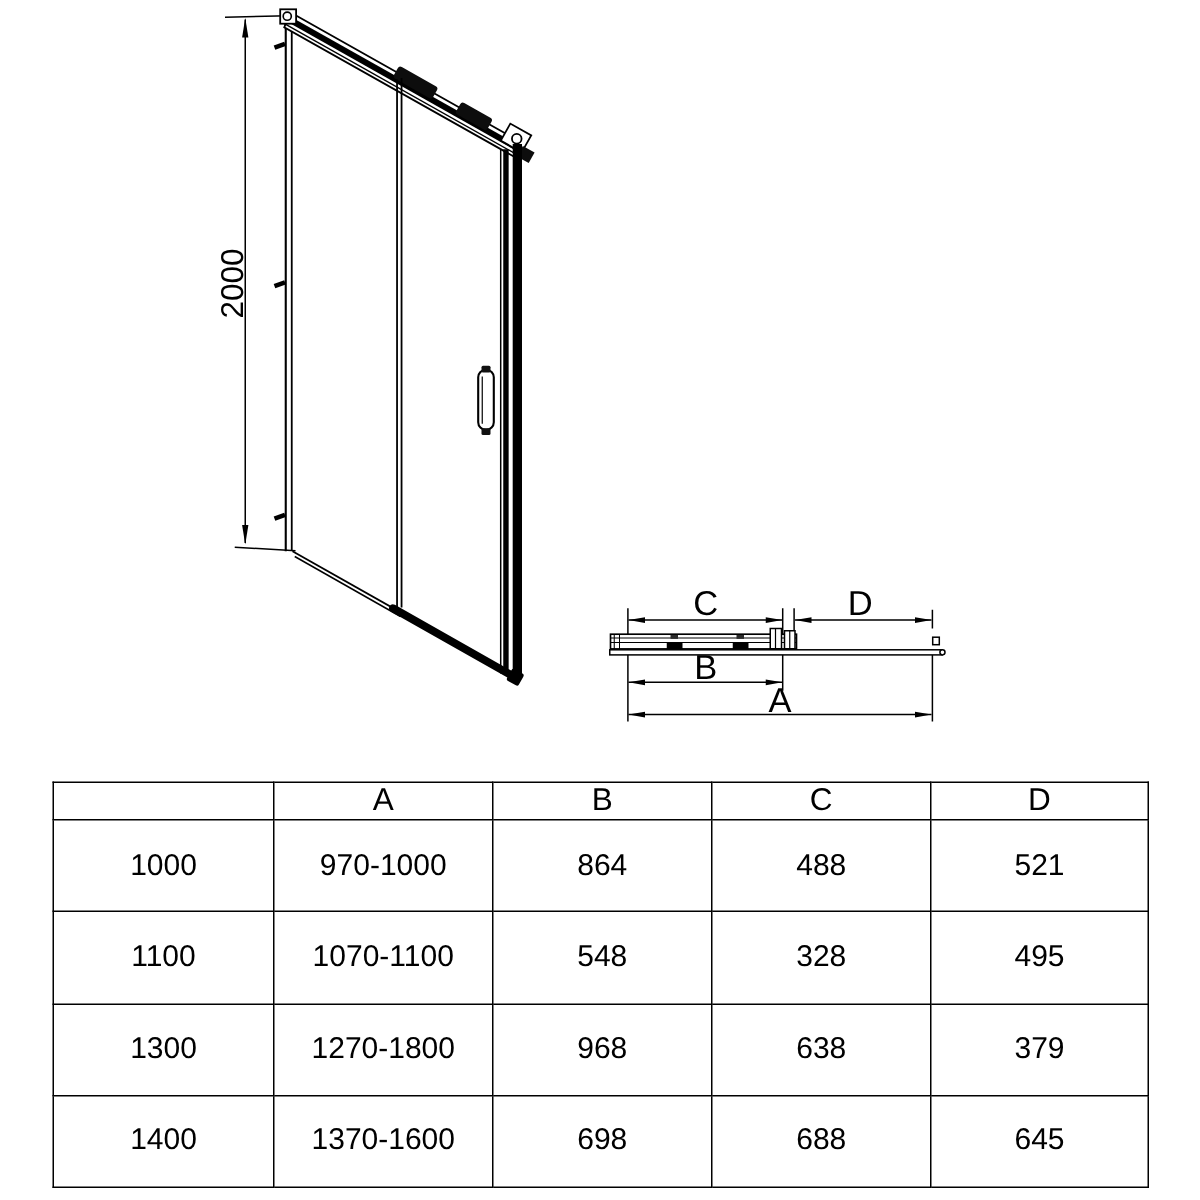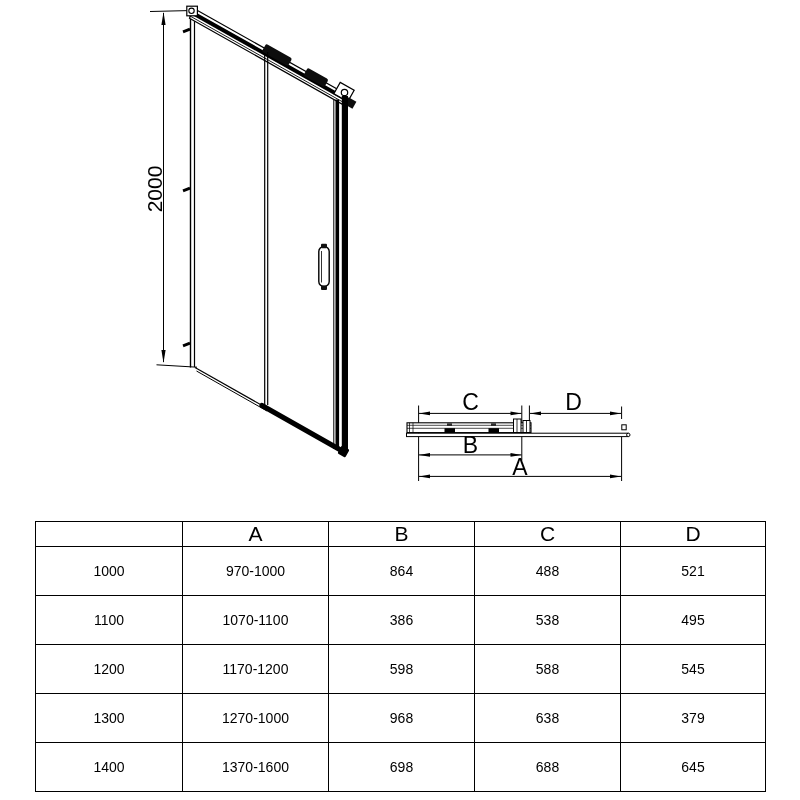--- a/index.html
+++ b/index.html
@@ -37,21 +37,21 @@
   }
   table.spec-table th, table.spec-table td {
     border: 1.6px solid #000000;
     text-align: center;
     vertical-align: middle;
     font-weight: normal;
     color: #000000;
     padding: 0;
   }
   table.spec-table th { font-size: 21px; }
-  table.spec-table td { font-size: 14px; }
+  table.spec-table td { font-size: 20px; }
 </style>
 </head>
 <body>
 
 <div class="page">
 
   <svg class="drawing-svg" viewBox="0 0 800 520" stroke-linecap="butt" fill="none">
 
     <g stroke="#000000">
 
@@ -175,34 +175,27 @@
       <tr>
         <td>1000</td>
         <td>970-1000</td>
         <td>864</td>
         <td>488</td>
         <td>521</td>
       </tr>
       <tr>
         <td>1100</td>
         <td>1070-1100</td>
-        <td>386</td>
-        <td>538</td>
+        <td>548</td>
+        <td>328</td>
         <td>495</td>
       </tr>
       <tr>
-        <td>1200</td>
-        <td>1170-1200</td>
-        <td>598</td>
-        <td>588</td>
-        <td>545</td>
-      </tr>
-      <tr>
         <td>1300</td>
-        <td>1270-1000</td>
+        <td>1270-1800</td>
         <td>968</td>
         <td>638</td>
         <td>379</td>
       </tr>
       <tr>
         <td>1400</td>
         <td>1370-1600</td>
         <td>698</td>
         <td>688</td>
         <td>645</td>

